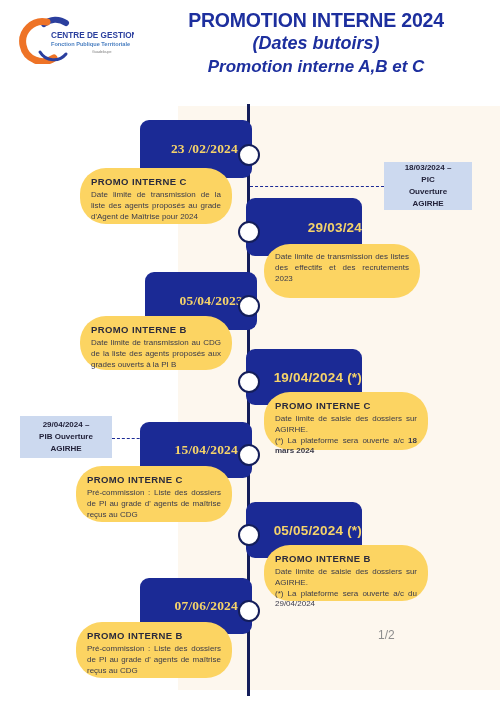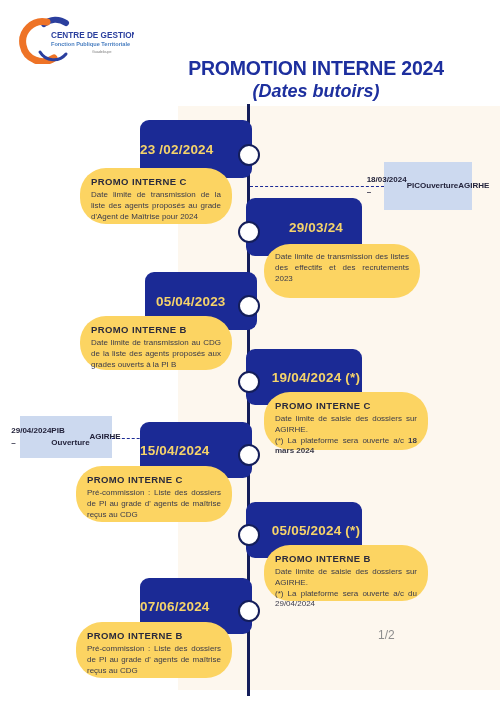--- a/index.html
+++ b/index.html
@@ -8,46 +8,46 @@
     background:#ffffff;
     font-family:"Liberation Sans", sans-serif;
     overflow:hidden;
     position:relative;
   }
   
   #header{position:absolute;left:0;top:0;width:500px;height:104px;background:#ffffff;}
   #logo{position:absolute;left:14px;top:14px;width:120px;height:50px;}
   #logo svg{display:block;}
   #title-block{position:absolute;left:140px;top:8px;width:352px;text-align:center;}
-  .t1{font-size:19.5px;font-weight:bold;color:#1d2f9e;letter-spacing:-0.2px;line-height:1.25;margin-top:48px;}
+  .t1{font-size:19.5px;font-weight:bold;color:#1d2f9e;letter-spacing:-0.2px;line-height:1.25;}
   .t2{font-size:18px;font-weight:bold;font-style:italic;color:#1d2f9e;line-height:1.3;}
   .t3{font-size:17px;font-weight:bold;font-style:italic;color:#1d2f9e;line-height:1.3;}
 
   
   #canvas{position:absolute;left:0;top:104px;width:500px;height:604px;}
   #cream{position:absolute;left:178px;top:2px;width:322px;height:584px;background:#fdf7ee;}
   #axis{position:absolute;left:247px;top:0px;width:3px;height:592px;background:#141e5a;}
 
   .node{position:absolute;width:22px;height:22px;border-radius:50%;
         background:#ffffff;border:2px solid #141e5a;box-sizing:border-box;z-index:6;}
 
   .datebox{position:absolute;background:#1b2a95;border-radius:9px;z-index:4;
            display:flex;align-items:center;box-sizing:border-box;}
   .datebox span{color:#f5d36a;font-weight:bold;font-size:13.5px;letter-spacing:0.2px;}
-  .datebox.left{justify-content:flex-start;padding-right:14px;}
-  .datebox.right{justify-content:center;padding-left:24px;}
+  .datebox.left{justify-content:flex-end;padding-right:14px;font-family:Liberation Serif, serif;}
+  .datebox.right{justify-content:flex-end;padding-left:24px;}
 
   .card{position:absolute;background:#fcd462;border-radius:26px;z-index:5;
         padding:8px 11px 9px 11px;box-sizing:border-box;}
   .card .ct{font-size:9.5px;font-weight:bold;color:#2a2a3c;letter-spacing:0.4px;margin-bottom:3px;}
   .card .cb{font-size:8px;color:#3a3a4a;line-height:1.35;text-align:justify;}
   .card .cb b{font-weight:bold;}
 
   .agirhe{position:absolute;background:#ccd9ef;z-index:5;
-          display:flex;flex-direction:row;align-items:center;justify-content:center;
+          display:flex;flex-direction:column;align-items:center;justify-content:center;
           font-size:8px;font-weight:bold;color:#22223a;line-height:1.5;box-sizing:border-box;}
 
   .dash{position:absolute;border-top:1.5px dashed #1b2a95;z-index:3;}
 
   #pagenum{position:absolute;left:378px;top:524px;font-size:12px;color:#8d8d8d;}
 </style>
 </head>
 <body>
 
 <div id="header">

